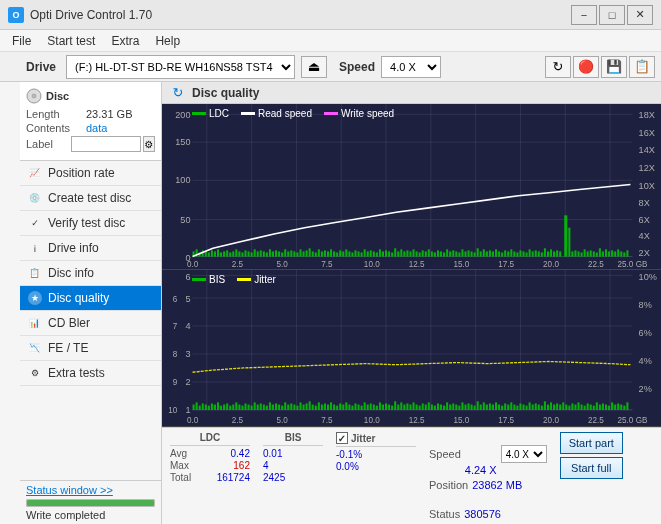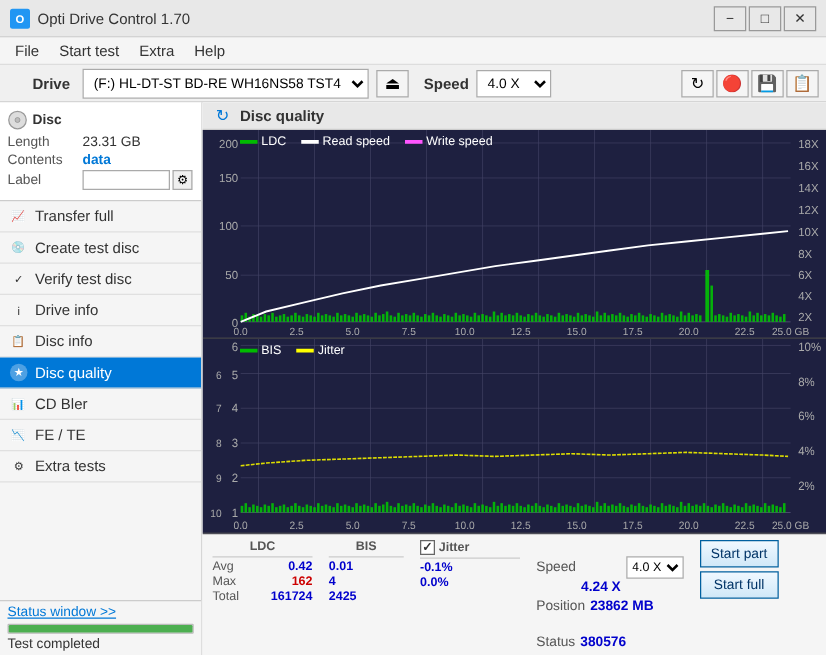--- a/index.html
+++ b/index.html
@@ -24,31 +24,31 @@
     .eject-btn { width: 26px; height: 22px; border: 1px solid #aaa; background: #f5f5f5; cursor: pointer; display: flex; align-items: center; justify-content: center; }
     .speed-label { font-size: 12px; font-weight: 600; color: #333; margin-left: 6px; }
     .speed-select { height: 22px; border: 1px solid #aaa; background: white; font-size: 11px; padding: 0 4px; width: 60px; }
     .toolbar-icons { display: flex; gap: 2px; margin-left: auto; }
     .toolbar-icon-btn { width: 26px; height: 22px; border: 1px solid #aaa; background: #f5f5f5; cursor: pointer; display: flex; align-items: center; justify-content: center; font-size: 13px; }
     
     
     .main-layout { display: flex; height: calc(524px - 30px - 22px - 30px); }
     
     
-    .sidebar { width: 162px; background: #f5f5f5; border-right: 1px solid #ccc; display: flex; flex-direction: column; }
+    .sidebar { width: 162px; background: #f5f5f5; border-right: 1px solid #ccc; display: flex; flex-direction: column; padding-left: 20px; }
     
     
     .disc-panel { background: #fff; border-bottom: 1px solid #ccc; padding: 6px; }
     .disc-panel-header { display: flex; align-items: center; gap: 4px; margin-bottom: 4px; }
     .disc-panel-title { font-size: 11px; font-weight: bold; color: #333; }
     .disc-icon { width: 16px; height: 16px; }
     .disc-row { display: flex; align-items: center; margin-bottom: 2px; }
     .disc-key { width: 60px; font-size: 11px; color: #555; }
     .disc-val { font-size: 11px; color: #333; font-weight: 500; }
-    .disc-val.blue { color: #0078d7; cursor: pointer; font-weight: bold; }
+    .disc-val.blue { color: #0078d7; cursor: pointer; }
     .label-input { height: 16px; border: 1px solid #aaa; width: 70px; font-size: 10px; padding: 0 2px; }
     .label-btn { width: 16px; height: 16px; border: 1px solid #aaa; background: #f0f0f0; cursor: pointer; display: flex; align-items: center; justify-content: center; font-size: 10px; margin-left: 2px; }
     
     
     .nav-items { flex: 1; overflow: hidden; }
     .nav-item { display: flex; align-items: center; padding: 5px 8px; cursor: pointer; color: #333; font-size: 12px; border-bottom: 1px solid #e0e0e0; gap: 6px; }
     .nav-item.active { background: #0078d7; color: white; }
     .nav-item-icon { width: 14px; height: 14px; border-radius: 50%; display: flex; align-items: center; justify-content: center; font-size: 9px; flex-shrink: 0; }
     .nav-item.active .nav-item-icon { background: rgba(255,255,255,0.3); }
     
@@ -77,25 +77,25 @@
     
     .legend { position: absolute; top: 4px; left: 30px; display: flex; gap: 12px; z-index: 10; }
     .legend-item { display: flex; align-items: center; gap: 3px; font-size: 10px; color: #fff; }
     .legend-dot { width: 14px; height: 3px; }
     
     
     .stats-panel { background: #f5f5f5; border-top: 1px solid #ccc; padding: 4px 8px; display: flex; gap: 0; align-items: flex-start; }
     .stats-header { font-size: 10px; color: #555; text-align: center; font-weight: bold; border-bottom: 1px solid #ccc; padding-bottom: 2px; margin-bottom: 2px; }
     .stats-row { display: flex; justify-content: space-between; font-size: 10px; margin-bottom: 1px; }
     .stats-label { color: #555; }
-    .stats-val { color: #0000cc; font-weight: 700; text-align: center; }
+    .stats-val { color: #0000cc; font-weight: 400; text-align: center; }
     .stats-val.red { color: #cc0000; }
     
     .jitter-check { display: flex; align-items: center; gap: 3px; font-size: 10px; }
-    .speed-val { color: #0000cc; font-weight: bold; margin-top: 32px; }
+    .speed-val { color: #0000cc; font-weight: normal; margin-top: 32px; }
     .speed-select-sm { height: 18px; border: 1px solid #aaa; font-size: 10px; background: white; }
     
     .start-btns { display: flex; flex-direction: column; gap: 3px; }
     .start-btn { height: 22px; padding: 0 8px; border: 1px solid #0060a0; background: linear-gradient(to bottom, #f0f8ff, #d0e8f8); font-size: 11px; cursor: pointer; color: #003366; font-weight: 500; }
     
     .divider-v { width: 1px; background: #ccc; margin: 0 6px; }
 
     .checkbox-custom { width: 12px; height: 12px; border: 1px solid #666; background: white; display: flex; align-items: center; justify-content: center; cursor: pointer; }
     .checkbox-check { font-size: 10px; color: #333; }
   </style>
@@ -164,21 +164,21 @@
       <div class="disc-row">
         <span class="disc-key">Label</span>
         <input class="label-input" type="text" value="" style="">
         <button class="label-btn">⚙</button>
       </div>
     </div>
 
     <div class="nav-items">
       <div class="nav-item">
         <span class="nav-item-icon">📈</span>
-        <span>Transfer full</span>
+        <span>Position rate</span>
       </div>
       <div class="nav-item">
         <span class="nav-item-icon">💿</span>
         <span>Create test disc</span>
       </div>
       <div class="nav-item">
         <span class="nav-item-icon">✓</span>
         <span>Verify test disc</span>
       </div>
       <div class="nav-item">
@@ -205,21 +205,21 @@
         <span class="nav-item-icon">⚙</span>
         <span>Extra tests</span>
       </div>
     </div>
 
     <div class="status-area">
       <span class="status-window-btn">Status window &gt;&gt;</span>
       <div class="progress-bar-container">
         <div class="progress-bar-fill" style="width: 100%"></div>
       </div>
-      <div class="status-text">Test completed</div>
+      <div class="status-text">Write completed</div>
     </div>
   </div>
 
   <div class="content-area">
 
     <div class="content-header">
       <span class="refresh-icon">↻</span>
       <span class="content-title">Disc quality</span>
     </div>
 

